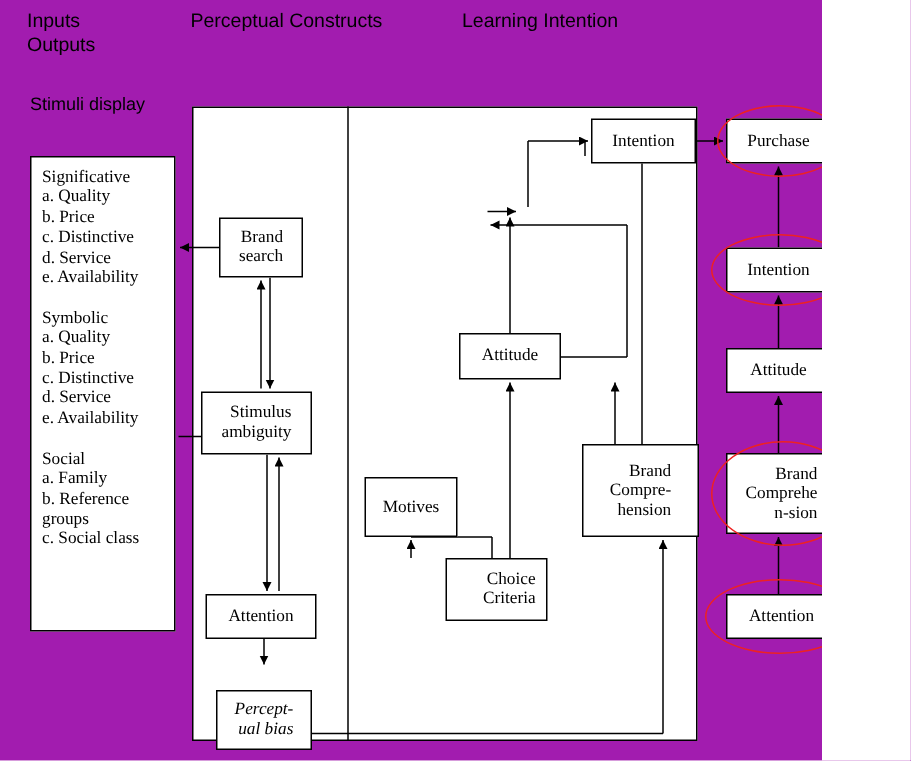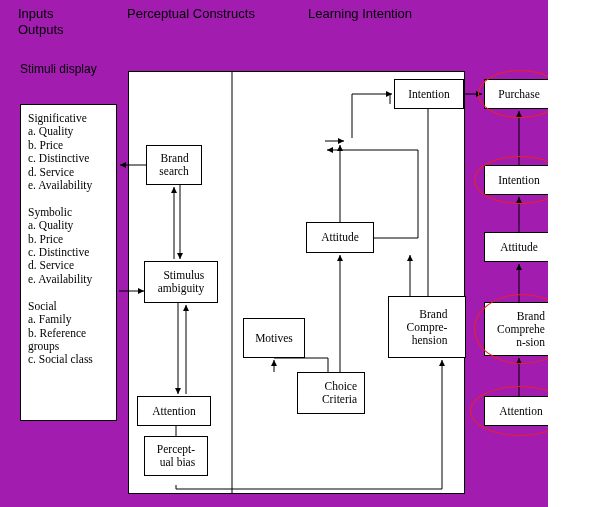--- a/index.html
+++ b/index.html
@@ -168,24 +168,24 @@
 e. Availability
 
 Social
 a. Family
 b. Reference
     groups
 c. Social class</div>
 
   <div class="box" style="left:146px; top:145px; width:56px; height:40px;">Brand
 search</div>
-  <div class="box" style="left:144px; top:261px; width:74px; height:42px;">Stimulus
+  <div class="box" style="left:134px; top:261px; width:74px; height:42px;">Stimulus
 ambiguity</div>
   <div class="box" style="left:137px; top:396px; width:74px; height:30px;">Attention</div>
-  <div class="box" style="left:144px; top:436px; width:64px; height:40px;">Percept-
+  <div class="box" style="left:144px; top:460px; width:64px; height:40px;font-style:italic;">Percept-
 ual bias</div>
 
   <div class="box" style="left:243px; top:318px; width:62px; height:40px;">Motives</div>
   <div class="box" style="left:297px; top:372px; width:68px; height:42px;padding-left:17px;">Choice
 Criteria</div>
   <div class="box" style="left:306px; top:222px; width:68px; height:31px;">Attitude</div>
   <div class="box" style="left:388px; top:296px; width:78px; height:62px;">Brand
 Compre-
 hension</div>
   <div class="box" style="left:394px; top:79px; width:70px; height:30px;">Intention</div>

